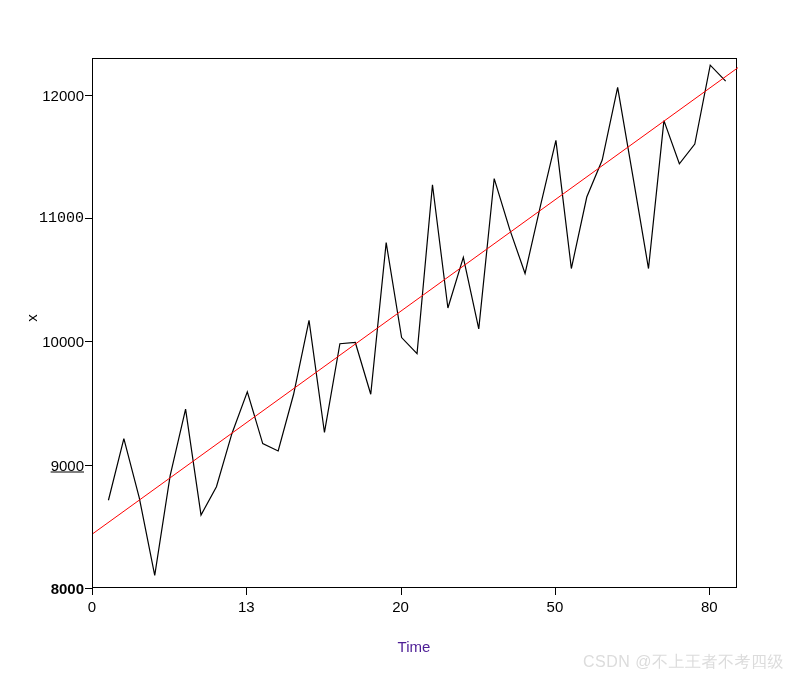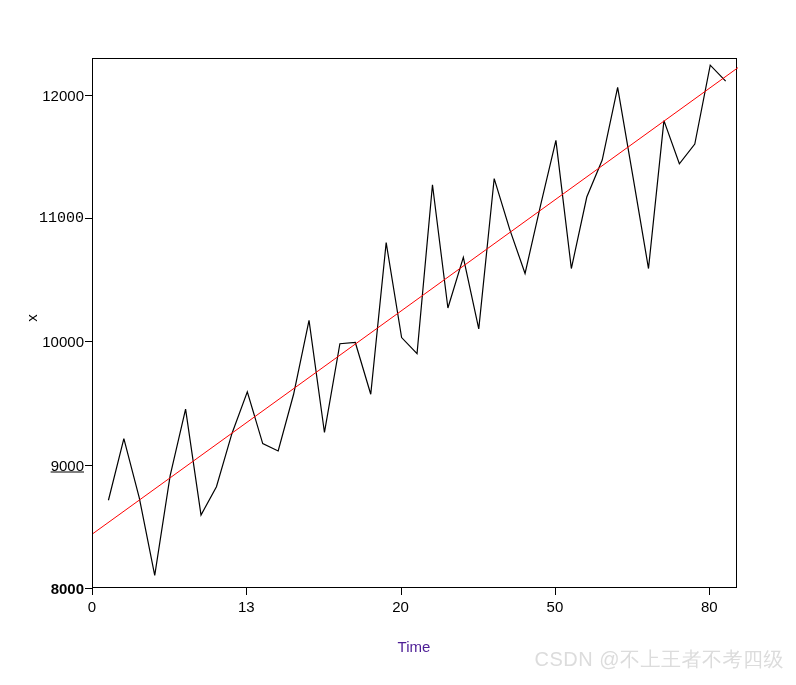--- a/index.html
+++ b/index.html
@@ -75,21 +75,21 @@
       left: 0;
       top: 0;
       width: 645px;
       height: 530px;
       overflow: visible;
     }
     .watermark {
       position: absolute;
       right: 12px;
       bottom: 12px;
-      font-size: 20px;
+      font-size: 16px;
       color: #dcdcdc;
       font-family: "Microsoft YaHei", sans-serif;
       letter-spacing: 0.5px;
     }
   </style>
 </head>
 <body>
 
 <div class="chart-container">
 

